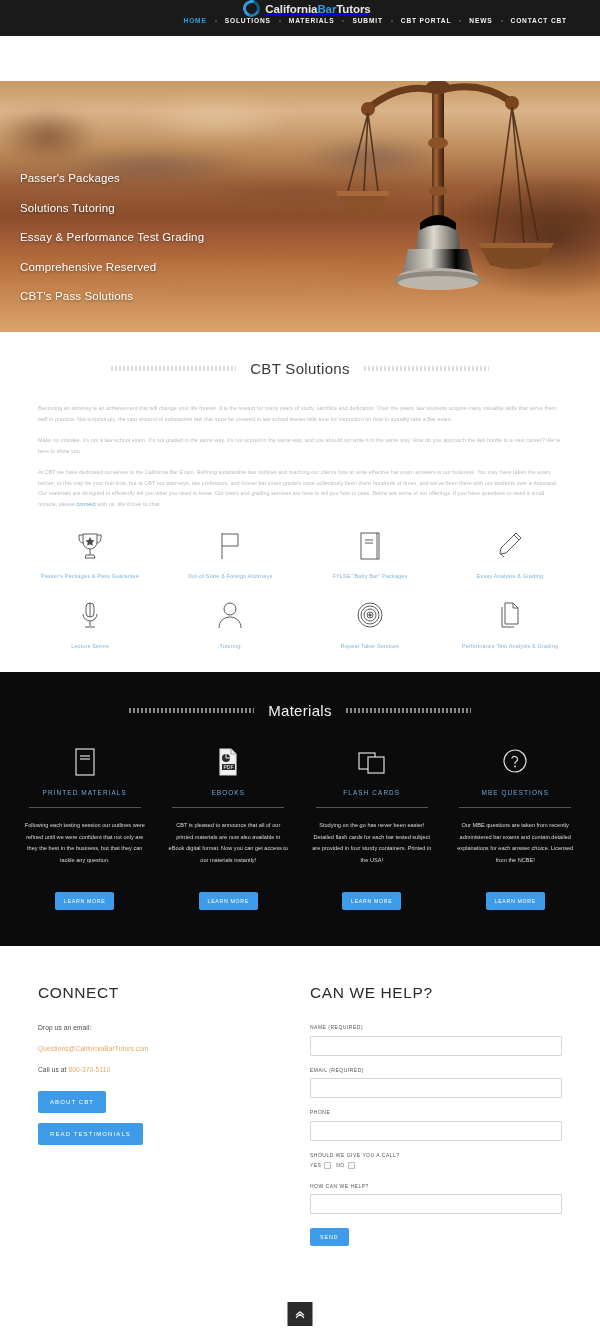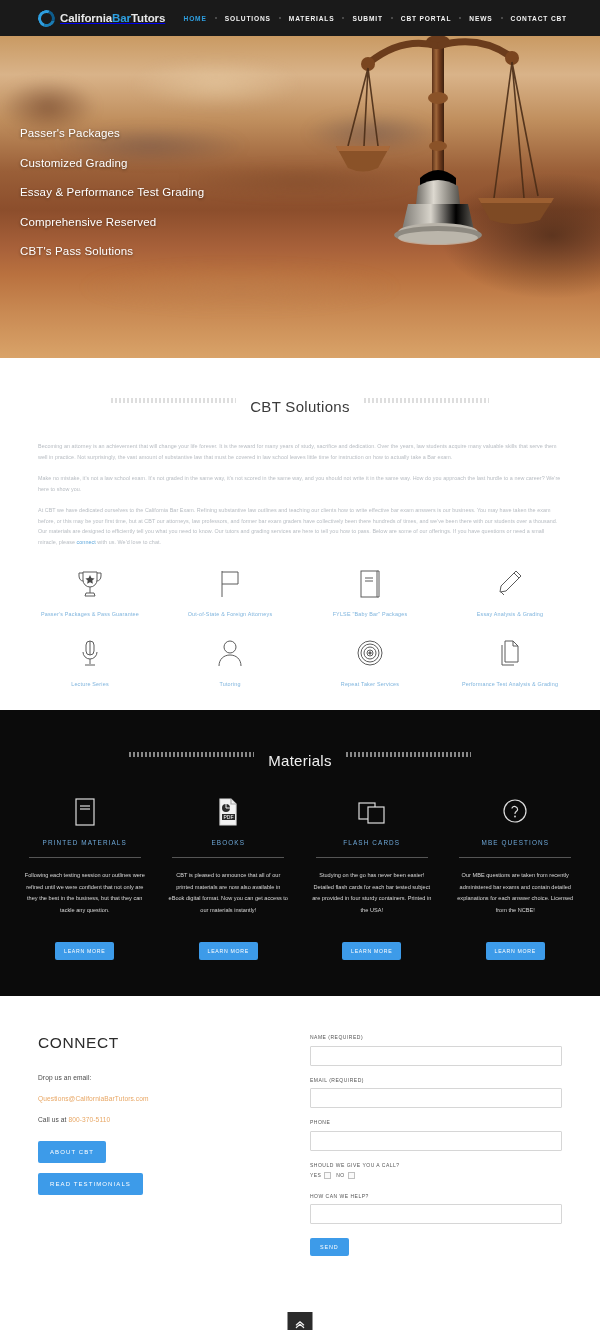--- a/index.html
+++ b/index.html
@@ -13,20 +13,21 @@
 
   
   .site-header {
     height: 36px;
     background: #1a1a1a;
     display: flex;
     align-items: center;
     padding: 0 24px 0 38px;
     position: relative;
     z-index: 30;
+    flex-direction: column;
   }
   .logo { display: flex; align-items: center; gap: 5px; }
   .logo-mark {
     width: 17px; height: 17px;
     border-radius: 50%;
     border: 3px solid #2e9fe0;
     border-right-color: #0d5c8c;
     border-bottom-color: #1a7db5;
     transform: rotate(-25deg);
     flex: none;
@@ -62,24 +63,25 @@
     position: absolute;
     left: -1px; top: 50%;
     width: 2px; height: 2px;
     background: #4a4a4a;
     transform: translateY(-50%);
   }
   .nav-item.active { color: #2e9fe0; }
 
   
   .hero {
-    height: 322px;
+    height: 251px;
     position: relative;
     overflow: hidden;
     background: #4c1d95;
+    margin-top: 45px;
   }
   .hero-bg {
     position: absolute; inset: 0;
     background:
       radial-gradient(ellipse 160px 90px at 92% 62%, rgba(40,22,12,.55), rgba(40,22,12,0) 70%),
       linear-gradient(180deg,
         #c99a63 0%,
         #d9b389 12%,
         #c08f5e 26%,
         #9a5f38 42%,
@@ -138,21 +140,20 @@
     background-image: repeating-linear-gradient(90deg,
       #dcdcdc 0px, #dcdcdc 2px, transparent 2px, transparent 4px);
     opacity: .95;
   }
   .section-title {
     font-size: 15px;
     color: #333;
     font-weight: normal;
     letter-spacing: 0.3px;
     white-space: nowrap;
-    margin-top: 12px;
   }
   .solutions .section-title { color: #3a3a3a; }
 
   .copy {
     padding: 0 38px;
   }
   .copy p {
     font-size: 5.4px;
     line-height: 1.95;
     color: #b7bcc2;
@@ -426,21 +427,21 @@
     <path d="M92 150 Q110 134 128 150 L128 162 L92 162 Z" fill="#9a9views"></path>
     <path d="M90 158 Q110 146 130 158 L132 176 L88 176 Z" fill="url(#silver2)"></path>
     <path d="M80 176 L140 176 L146 202 L74 202 Z" fill="url(#silverbase)"></path>
     <ellipse cx="110" cy="204" rx="40" ry="9" fill="#b8b3a9"></ellipse>
     <ellipse cx="110" cy="207" rx="44" ry="9" fill="#8e8a81"></ellipse>
     <ellipse cx="110" cy="210" rx="40" ry="7" fill="#cfc9be" opacity=".7"></ellipse>
   </svg>
 
   <div class="hero-list">
     <div class="hero-list-item">Passer's Packages</div>
-    <div class="hero-list-item">Customized Grading</div>
+    <div class="hero-list-item">Solutions Tutoring</div>
     <div class="hero-list-item">Essay &amp; Performance Test Grading</div>
     <div class="hero-list-item">Comprehensive Reserved</div>
     <div class="hero-list-item">CBT's Pass Solutions</div>
   </div>
 </section>
 
 <section class="solutions">
   <div class="section-title-row">
     <span class="title-rule"></span>
     <h2 class="section-title">CBT Solutions</h2>
@@ -628,20 +629,21 @@
       <a class="link-orange" href="#">Questions@CaliforniaBarTutors.com</a>
     </div>
     <div class="connect-line"><span>Call us at </span><a class="link-orange" href="#">800-370-5110</a></div>
     <div class="btn-stack">
       <button class="btn-outline">ABOUT CBT</button>
       <button class="btn-outline">READ TESTIMONIALS</button>
     </div>
   </div>
 
   <div class="col-form">
+    <h2 class="block-heading">CAN WE HELP?</h2>
 
     <div class="field">
       <label class="field-label">NAME (REQUIRED)</label>
       <input class="field-input" type="text" value="" style="">
     </div>
     <div class="field">
       <label class="field-label">EMAIL (REQUIRED)</label>
       <input class="field-input" type="text" value="" style="">
     </div>
     <div class="field">

